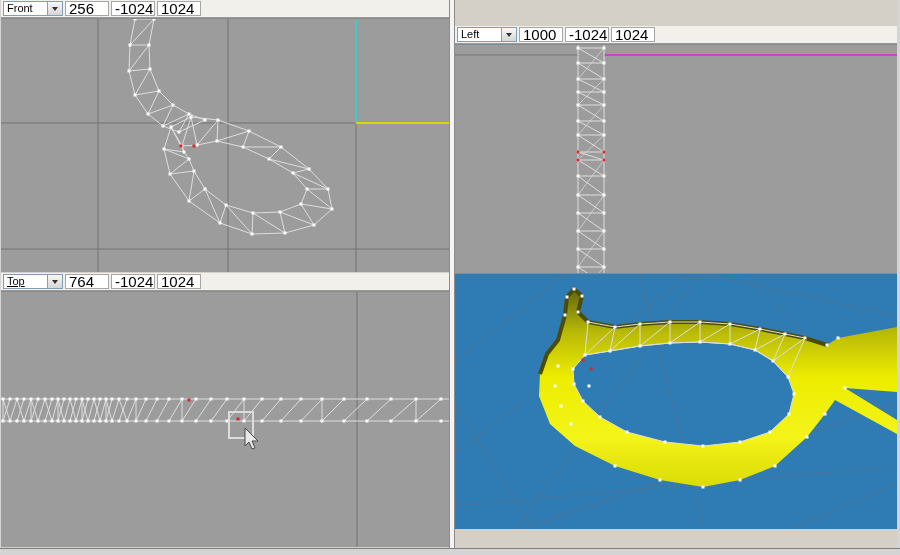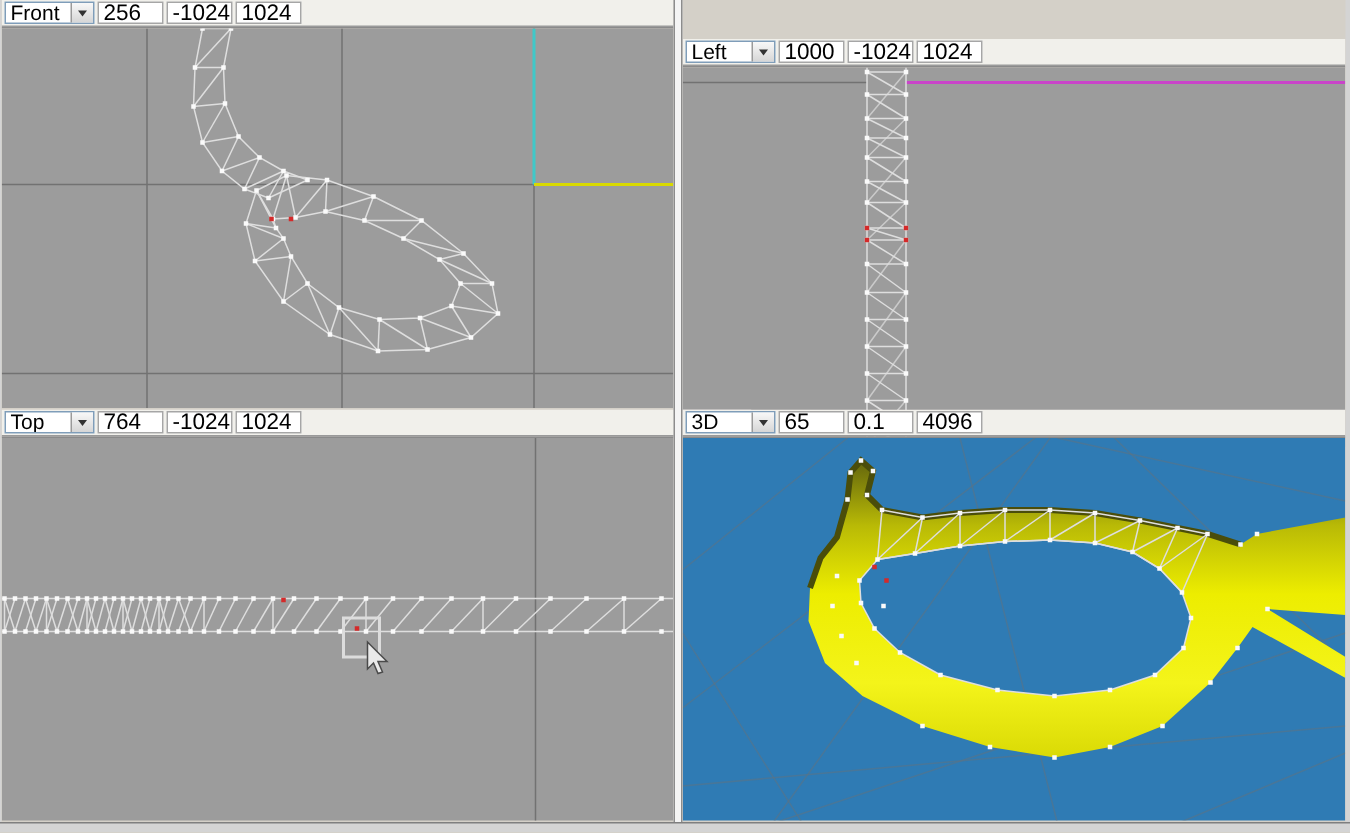--- a/index.html
+++ b/index.html
@@ -1,21 +1,21 @@
 <!DOCTYPE html>
 <html><head>
 <meta charset="utf-8">
 <style>
   html,body{margin:0;padding:0;background:#D4D0C8;}
   *{box-sizing:border-box;font-family:"Liberation Sans",sans-serif;}
   .window{position:relative;width:900px;height:555px;background:#D4D0C8;overflow:hidden;}
   .pane{position:absolute;overflow:hidden;}
   .toolbar{height:18px;background:#F1F0EB;border-bottom:1px solid #9A9A9A;display:flex;align-items:center;padding:1px 2px;gap:2px;}
   .combo{display:flex;align-items:center;width:60px;height:15px;background:#FFFFFF;border:1px solid #7F9DB9;}
-  .combo-text{flex:1;font-size:14px;line-height:13px;padding-left:3px;color:#000;white-space:nowrap;overflow:hidden;}
+  .combo-text{flex:1;font-size:11px;line-height:13px;padding-left:3px;color:#000;white-space:nowrap;overflow:hidden;}
   .combo-btn{width:15px;height:13px;background:linear-gradient(#F8F8F8,#D6D6D6);border-left:1px solid #9A9A9A;display:flex;align-items:center;justify-content:center;}
   .combo-btn .arrow{width:0;height:0;border-left:3px solid transparent;border-right:3px solid transparent;border-top:4px solid #333;}
   .field{width:44px;height:15px;border:1px solid #A6A6A6;background:#fff;font-size:15px;padding:0 0 0 3px;color:#000;outline:none;}
   .canvas{display:block;border-top:1px solid #8A8A8A;}
   .vsplit{position:absolute;left:449px;top:0;width:6px;height:548px;background:#F4F4F4;border-left:1px solid #8C8C8C;border-right:1px solid #8C8C8C;cursor:col-resize;}
   .bottombar{position:absolute;left:0;top:548px;width:900px;height:7px;background:#D4D4D4;border-top:1px solid #7F7F7F;}
   .rightbar{position:absolute;left:897px;top:0;width:3px;height:548px;background:#D4D4D4;}
   .leftbar{position:absolute;left:0;top:0;width:1px;height:548px;background:#D4D4D4;}
 </style>
 </head>
@@ -233,21 +233,21 @@
         <rect x="147.5" y="237.5" width="3" height="3" fill="#FAFAFA"></rect>
         <rect x="121.5" y="250.5" width="3" height="3" fill="#FAFAFA"></rect>
         <rect x="147.5" y="250.5" width="3" height="3" fill="#FAFAFA"></rect>
         <rect x="121.5" y="105.5" width="3" height="3" fill="#D42A2A"></rect>
         <rect x="147.5" y="105.5" width="3" height="3" fill="#D42A2A"></rect>
         <rect x="121.5" y="113.5" width="3" height="3" fill="#D42A2A"></rect>
         <rect x="147.5" y="113.5" width="3" height="3" fill="#D42A2A"></rect>
       </svg>
   </div>
 
-  <div class="pane" style="left:1px;top:273px;width:500px;height:275px;">
+  <div class="pane" style="left:1px;top:273px;width:500px;height:275px;text-decoration:underline;">
     <div class="toolbar">
       <div class="combo">
         <span class="combo-text">Top</span>
         <span class="combo-btn">
             <span class="arrow"></span>
           </span>
       </div>
       <input class="field" value="764" style="">
       <input class="field" value="-1024" style="">
       <input class="field" value="1024" style="">
@@ -391,31 +391,20 @@
         <rect x="438.5" y="105.5" width="3" height="3" fill="#FAFAFA"></rect>
         <rect x="438.5" y="127.5" width="3" height="3" fill="#FAFAFA"></rect>
         <rect x="186.5" y="106.5" width="3" height="3" fill="#D42A2A"></rect>
         <rect x="235.5" y="125.5" width="3" height="3" fill="#D42A2A"></rect>
         <rect x="228" y="120" width="24" height="26" fill="none" stroke="#DCDCDC" stroke-width="2"></rect>
         <polygon points="244,136 244,154 248,150 251,157 254,156 251,149 257,149" fill="#E9E9E9" stroke="#4A4A4A" stroke-width="1"></polygon>
       </svg>
   </div>
 
   <div class="pane" style="left:455px;top:273px;width:442px;height:275px;">
-    <div class="toolbar">
-      <div class="combo">
-        <span class="combo-text">3D</span>
-        <span class="combo-btn">
-            <span class="arrow"></span>
-          </span>
-      </div>
-      <input class="field" value="65" style="">
-      <input class="field" value="0.1" style="">
-      <input class="field" value="4096" style="">
-    </div>
     <svg id="svg-persp" class="canvas" width="442" height="256">
         <rect x="0" y="0" width="442" height="256" fill="#2F7BB4"></rect>
         <line x1="0" y1="88" x2="110" y2="0" stroke="#5E7382" stroke-width="1" stroke-opacity="0.55"></line>
         <line x1="0" y1="180" x2="235" y2="0" stroke="#5E7382" stroke-width="1" stroke-opacity="0.55"></line>
         <line x1="60" y1="257" x2="245" y2="0" stroke="#5E7382" stroke-width="1" stroke-opacity="0.55"></line>
         <line x1="185" y1="0" x2="250" y2="257" stroke="#5E7382" stroke-width="1" stroke-opacity="0.55"></line>
         <line x1="250" y1="0" x2="442" y2="42" stroke="#5E7382" stroke-width="1" stroke-opacity="0.55"></line>
         <line x1="288" y1="0" x2="442" y2="150" stroke="#5E7382" stroke-width="1" stroke-opacity="0.55"></line>
         <line x1="0" y1="232" x2="442" y2="192" stroke="#5E7382" stroke-width="1" stroke-opacity="0.55"></line>
         <line x1="60" y1="257" x2="442" y2="130" stroke="#5E7382" stroke-width="1" stroke-opacity="0.55"></line>

